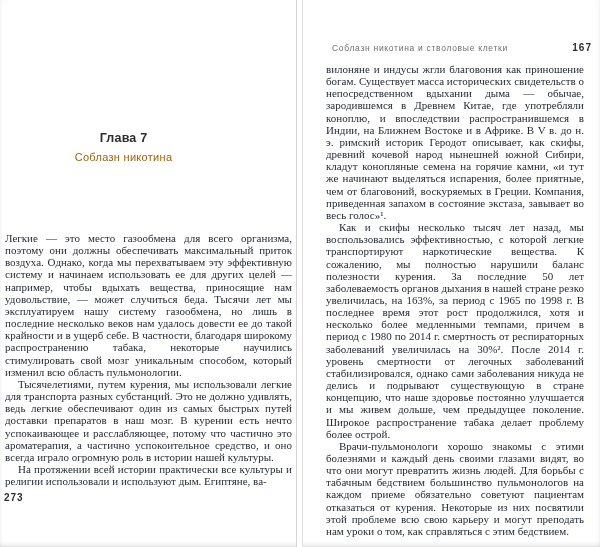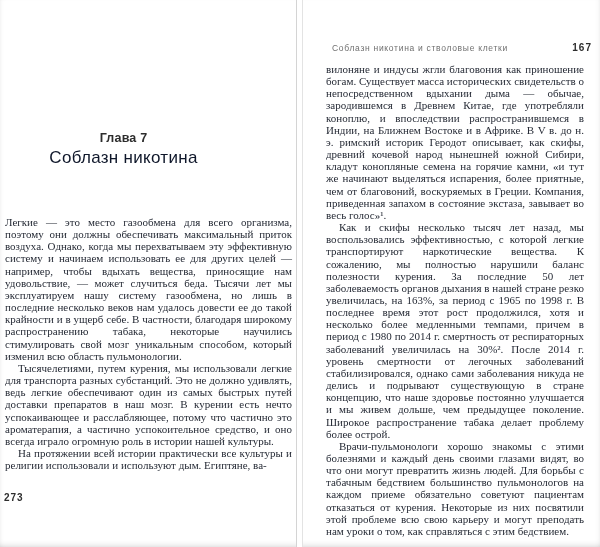--- a/index.html
+++ b/index.html
@@ -49,35 +49,35 @@
     font-family: "Liberation Sans", sans-serif;
   }
   .chapter-label {
     font-size: 12.5px;
     font-weight: bold;
     color: #2d2d2d;
     margin-bottom: 3px;
     letter-spacing: 0.2px;
   }
   .chapter-title {
-    font-size: 17px;
+    font-size: 11px;
     line-height: 19px;
-    color: #0f172a;
+    color: #a16207;
     letter-spacing: 0.3px;
   }
 
   
   .body-text {
     position: absolute;
     color: #262b36;
     font-size: 11px;
     line-height: 12.15px;
     text-align: justify;
   }
-  .body-left  { left: 5px;  top: 216px; width: 287px; }
+  .body-left  { left: 5px;  top: 232px; width: 287px; }
   .body-right { left: 24px; top: 63px;  width: 258px; }
   .body-text p {
     margin: 0;
     hyphens: auto;
     -webkit-hyphens: auto;
   }
   .body-text p.indent { text-indent: 13px; }
 
   
   .running-head {

